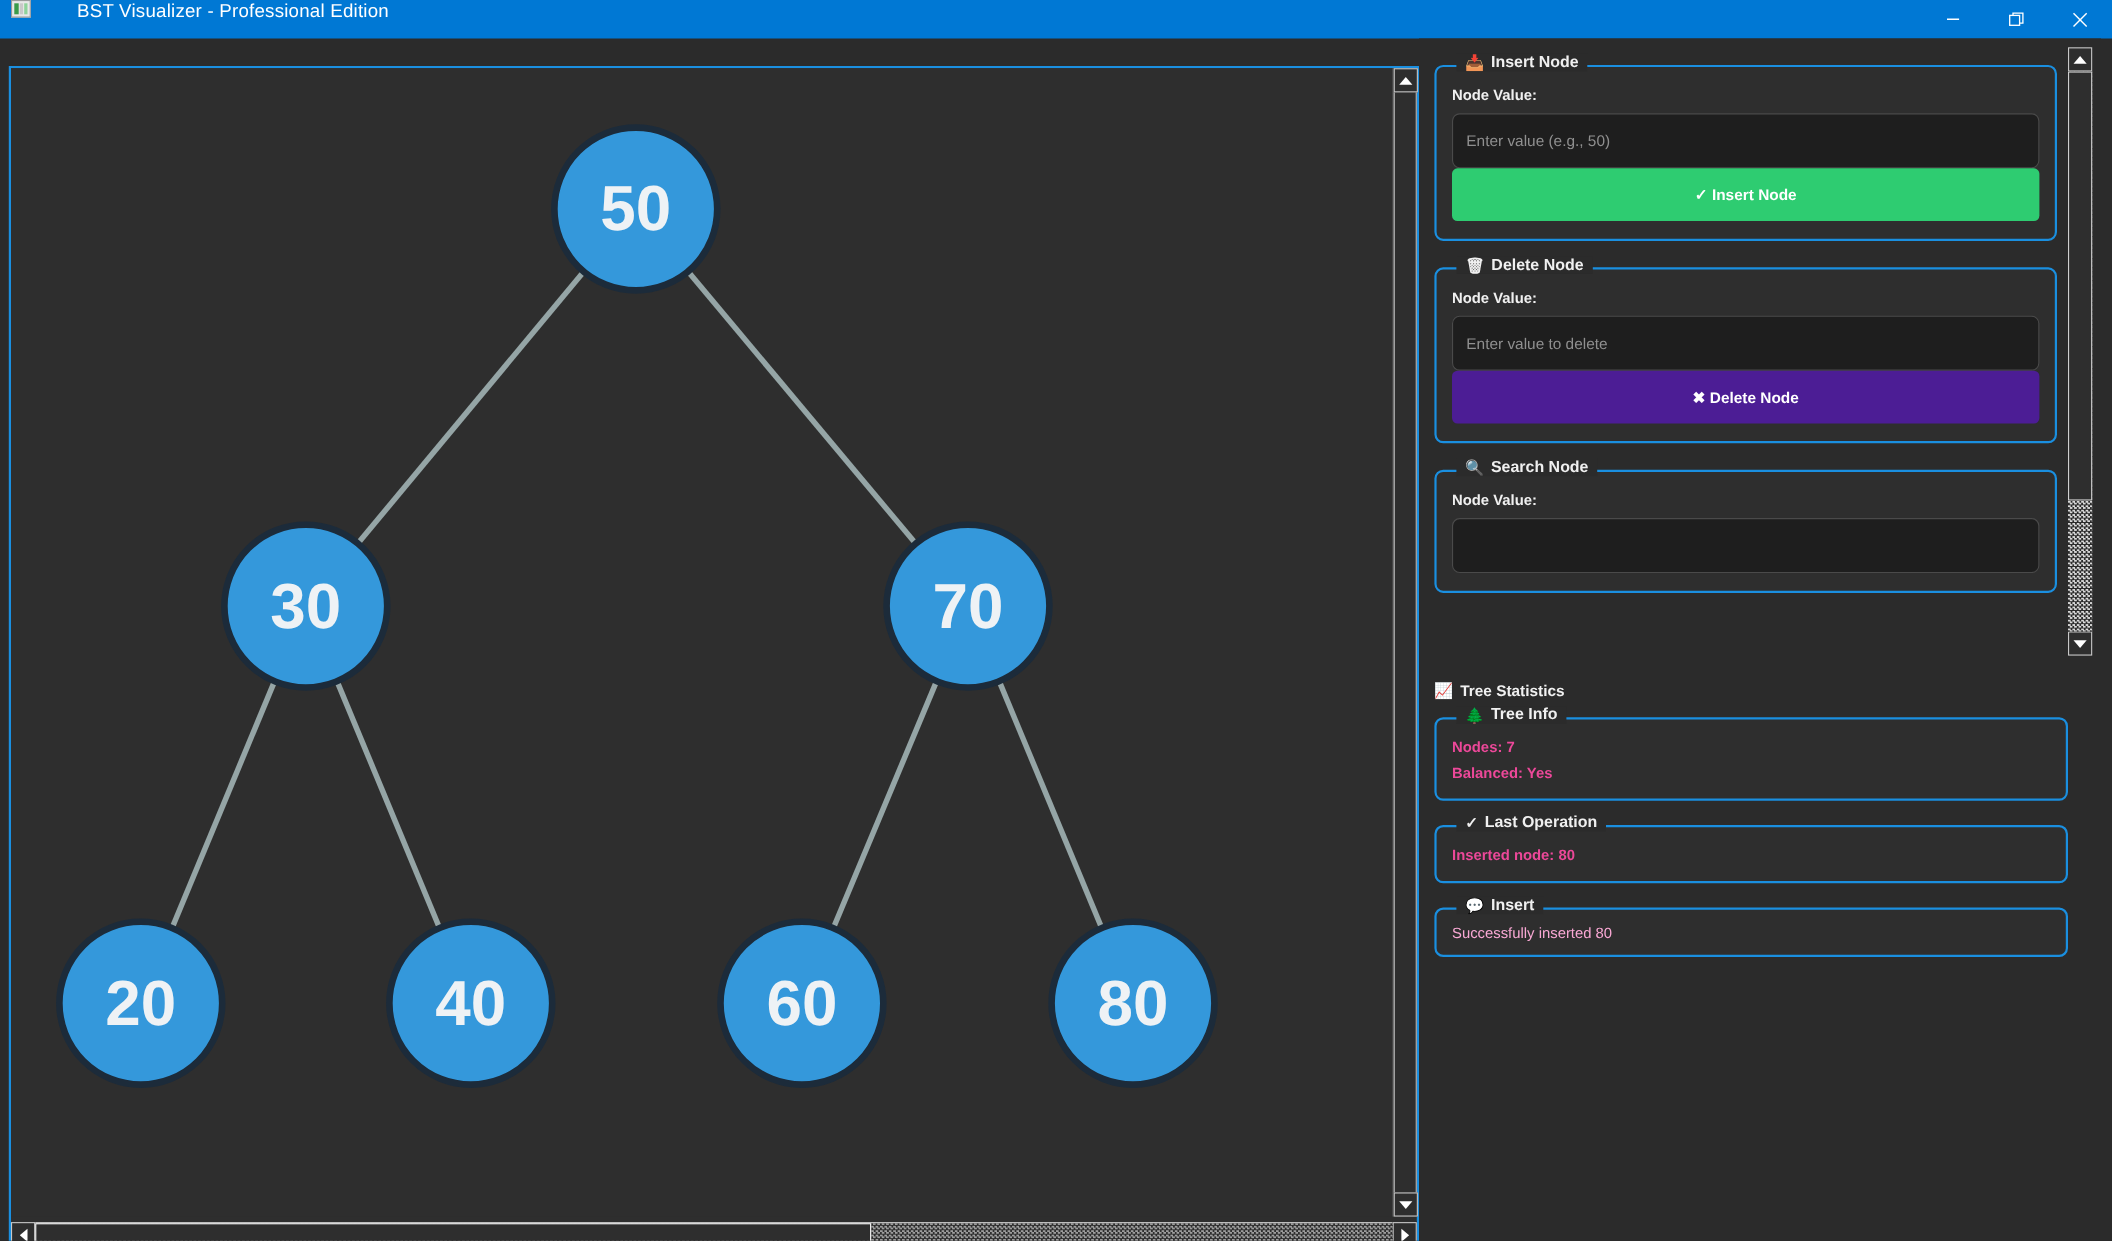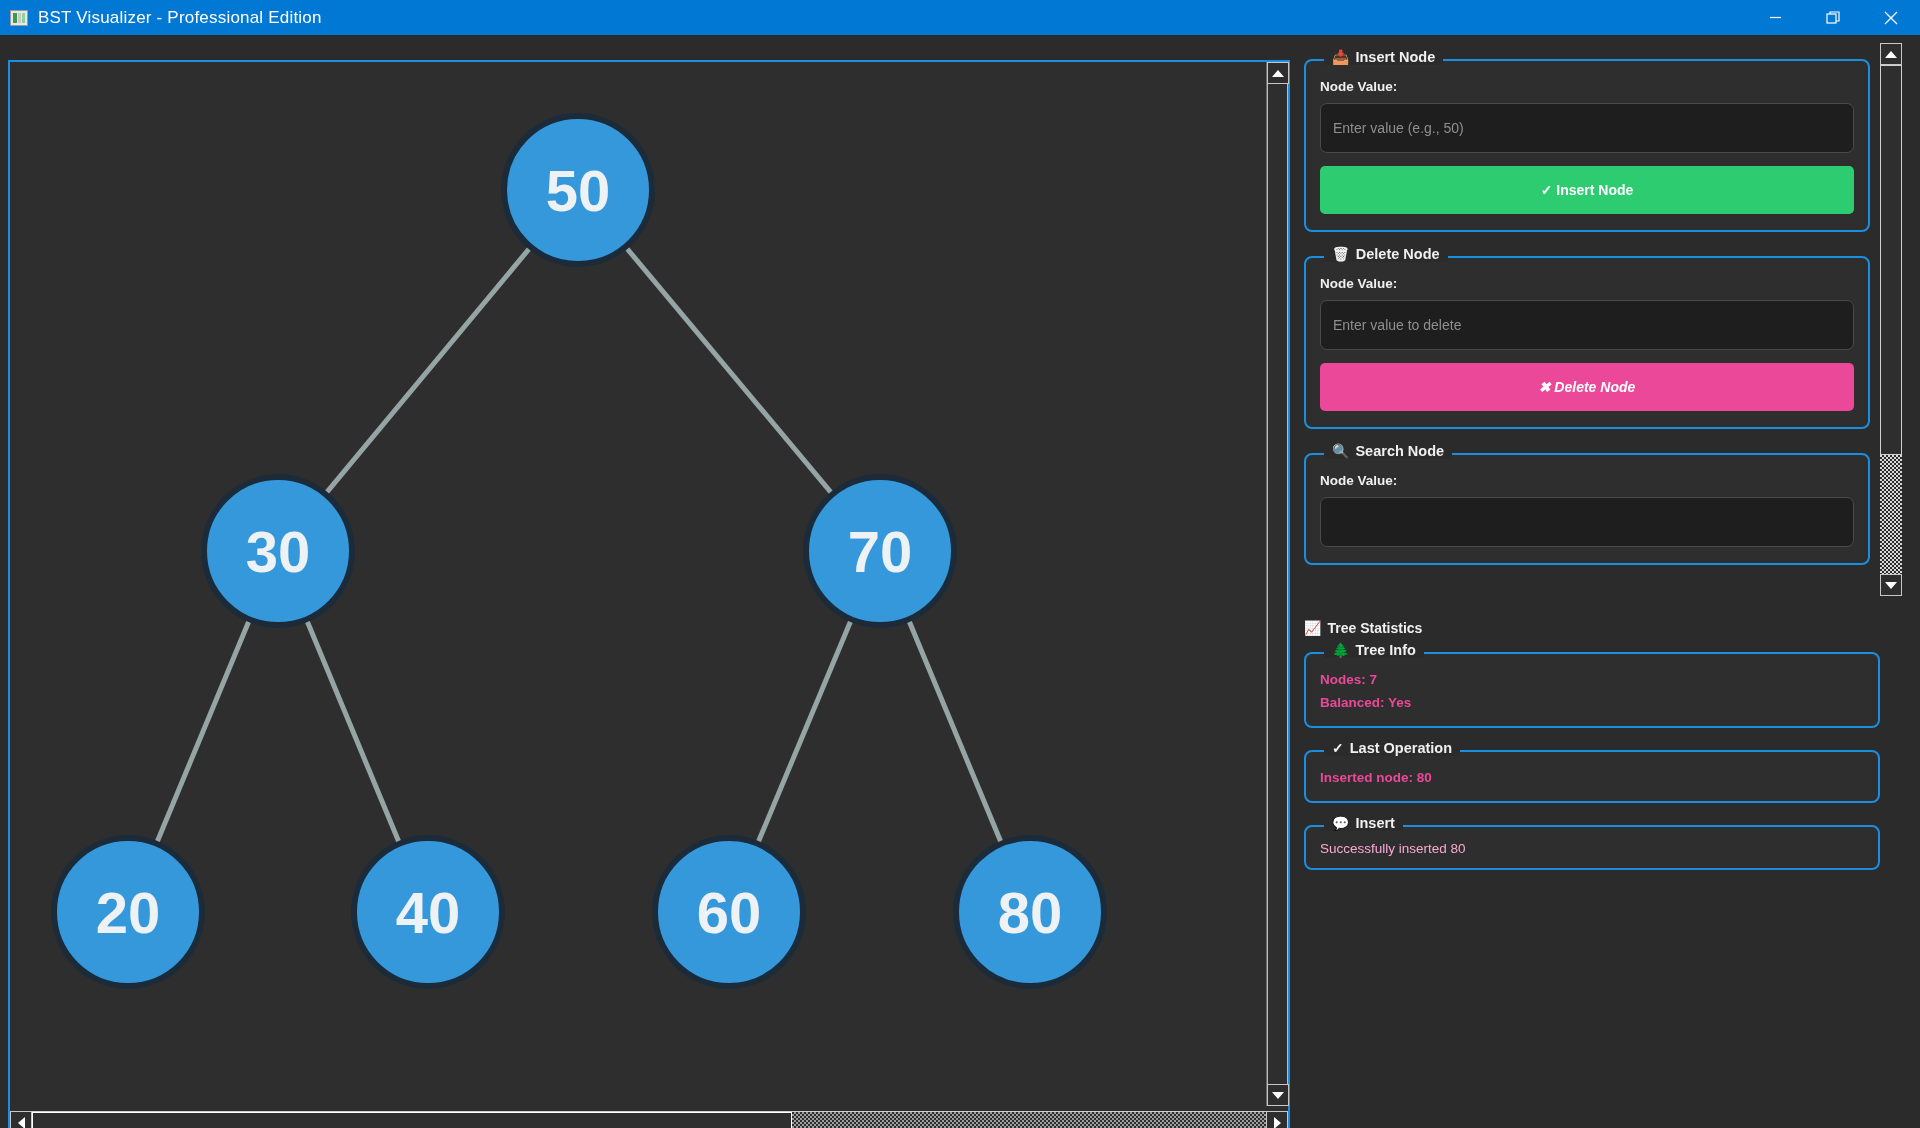--- a/index.html
+++ b/index.html
@@ -7,22 +7,23 @@
     width: 1920px; height: 1128px;
     background: #2b2b2b;
     font-family: "Liberation Sans", sans-serif;
     overflow: hidden;
   }
 
   
   .titlebar {
     height: 35px; width: 100%;
     background: #0078d4;
-    display: flex; align-items: center;
+    display: flex; align-items: flex-start;
     position: relative;
+    gap: 32px;
   }
   .title-icon {
     width: 18px; height: 16px; margin-left: 10px; margin-right: 10px;
     background: #e8e8e8; border: 1px solid #9a9a9a;
     display: flex; align-items: stretch; padding: 2px;
   }
   .title-icon i { display:block; }
   .title-icon .l { width: 6px; background: #3a9b4a; }
   .title-icon .m { width: 4px; background: #c9c9c9; margin-left:1px;}
   .title-icon .r { width: 5px; background: #8fd39b; margin-left:1px;}
@@ -160,28 +161,28 @@
     width: 100%; height: 50px;
     background: #1e1e1e;
     border: 1px solid #4a4a4a; border-radius: 7px;
     color: #d6d6d6; font-size: 14px;
     padding: 0 12px;
     font-family: "Liberation Sans", sans-serif;
     outline: none;
   }
   .field-input::placeholder { color: #8f8f8f; }
   .action-btn {
-    width: 100%; height: 48px; margin-top: 13px;
+    width: 100%; height: 48px; 
     border: none; border-radius: 5px;
     color: #ffffff; font-size: 14px; font-weight: bold;
     font-family: "Liberation Sans", sans-serif;
     cursor: pointer;
   }
   .btn-insert { background: #2ecc71; }
-  .btn-delete { background: #ec4899; font-style: italic; }
+  .btn-delete { background: #4c1d95; }
 
   
   .stats-area {
     position: absolute; left: 2px; top: 585px;
     width: 600px;
   }
   .stats-header {
     color: #f0f0f0; font-size: 14px; font-weight: bold;
     margin-left: 12px; margin-bottom: 2px;
     display:flex; align-items:center; gap:6px;

